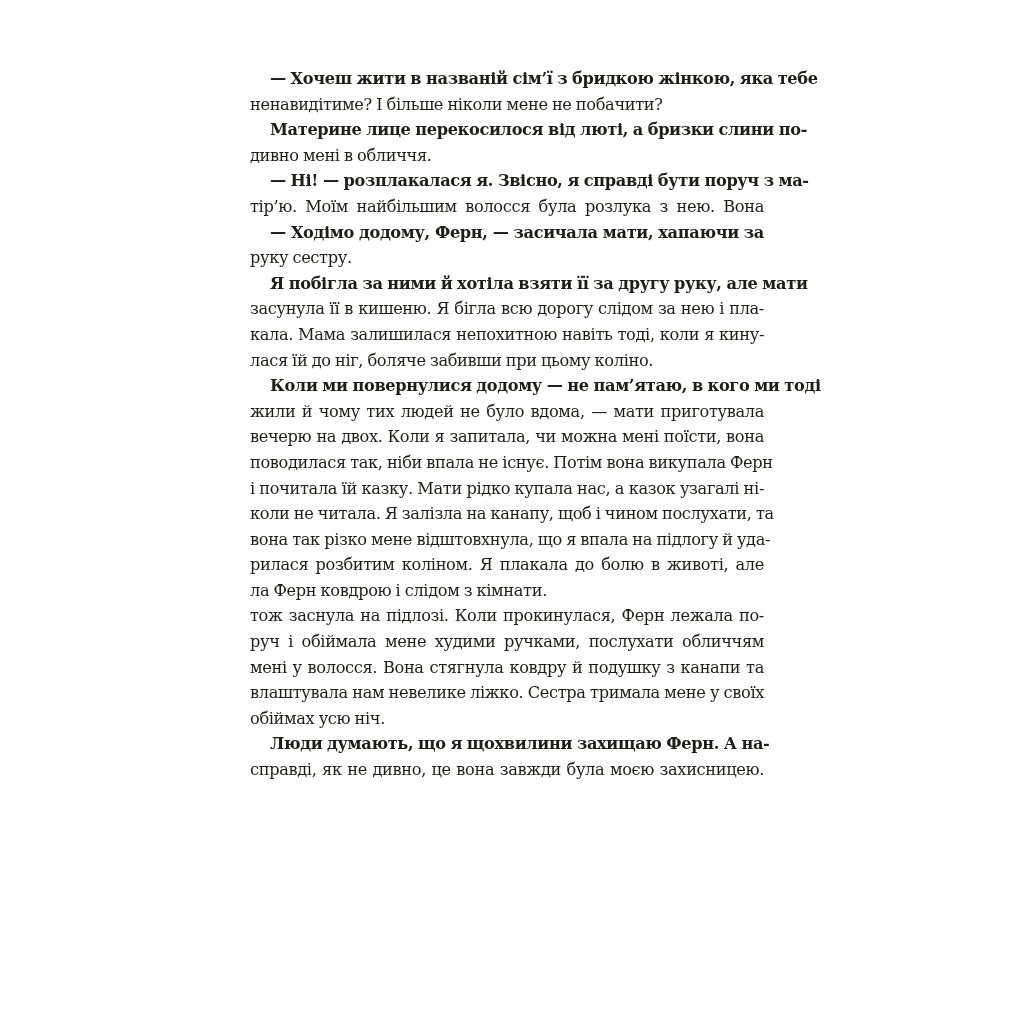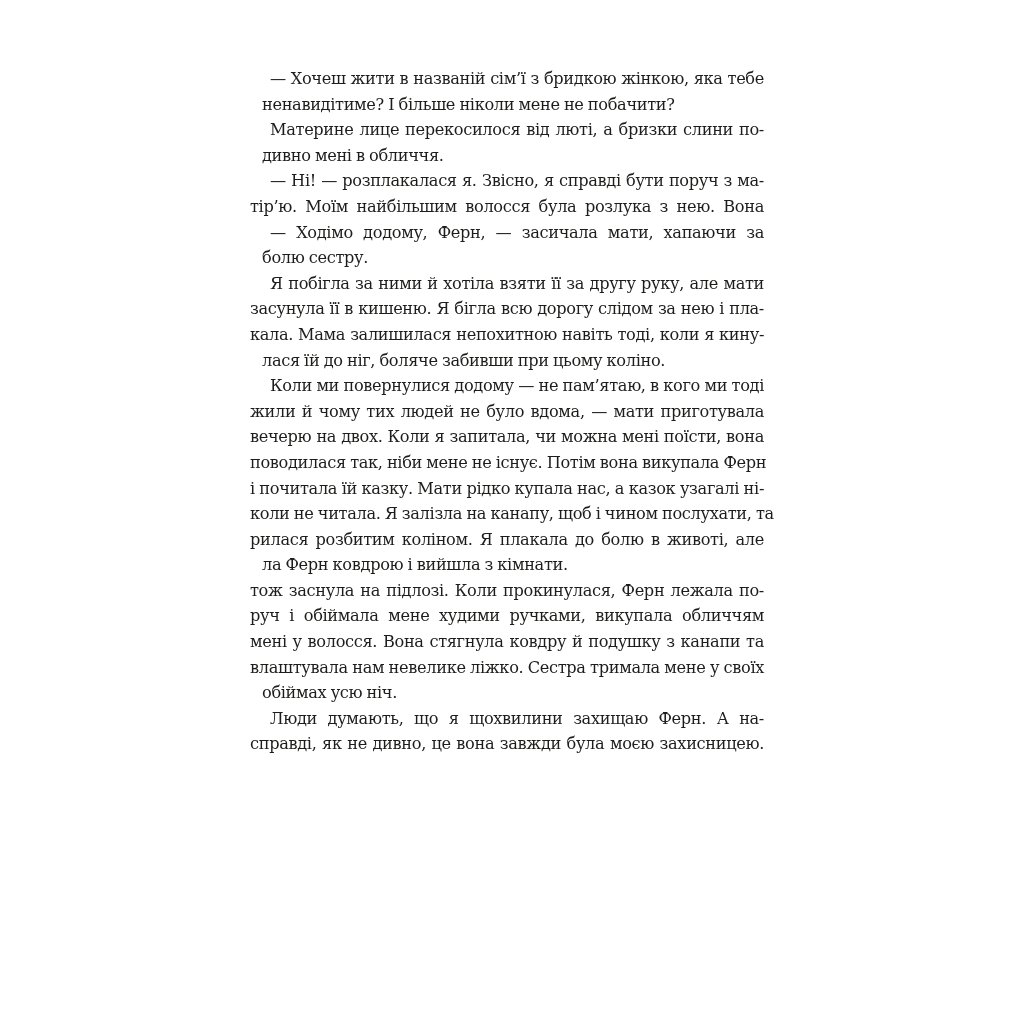--- a/index.html
+++ b/index.html
@@ -27,65 +27,66 @@
       height: 25.6px;
       line-height: 25.6px;
       white-space: nowrap;
       text-align: justify;
       text-align-last: justify;
       letter-spacing: -0.35px;
       word-spacing: -0.5px;
     }
     .line.indent {
       padding-left: 20px;
+      font-weight: bold;
     }
     .line.last {
       text-align-last: left;
-      margin-left: 12px;
     }
   </style>
 </head>
 <body>
 
 <div class="page">
   <div>
     <span class="line indent">— Хочеш жити в названій сім’ї з бридкою жінкою, яка тебе</span>
     <span class="line last">ненавидітиме? І більше ніколи мене не побачити?</span>
   </div>
   <div>
     <span class="line indent">Материне лице перекосилося від люті, а бризки слини по-</span>
     <span class="line last">дивно мені в обличчя.</span>
   </div>
   <div>
     <span class="line indent">— Ні! — розплакалася я. Звісно, я справді бути поруч з ма-</span>
     <span class="line">тір’ю. Моїм найбільшим волосся була розлука з нею. Вона</span>
   </div>
   <div>
     <span class="line indent">— Ходімо додому, Ферн, — засичала мати, хапаючи за</span>
-    <span class="line last">болю сестру.</span>
+    <span class="line last">руку сестру.</span>
   </div>
   <div>
     <span class="line indent">Я побігла за ними й хотіла взяти її за другу руку, але мати</span>
     <span class="line">засунула її в кишеню. Я бігла всю дорогу слідом за нею і пла-</span>
     <span class="line">кала. Мама залишилася непохитною навіть тоді, коли я кину-</span>
     <span class="line last">лася їй до ніг, боляче забивши при цьому коліно.</span>
   </div>
   <div>
     <span class="line indent">Коли ми повернулися додому — не пам’ятаю, в кого ми тоді</span>
     <span class="line">жили й чому тих людей не було вдома, — мати приготувала</span>
     <span class="line">вечерю на двох. Коли я запитала, чи можна мені поїсти, вона</span>
-    <span class="line">поводилася так, ніби мене не існує. Потім вона викупала Ферн</span>
+    <span class="line">поводилася так, ніби впала не існує. Потім вона викупала Ферн</span>
     <span class="line">і почитала їй казку. Мати рідко купала нас, а казок узагалі ні-</span>
     <span class="line">коли не читала. Я залізла на канапу, щоб і чином послухати, та</span>
+    <span class="line">вона так різко мене відштовхнула, що я впала на підлогу й уда-</span>
     <span class="line">рилася розбитим коліном. Я плакала до болю в животі, але</span>
-    <span class="line last">ла Ферн ковдрою і вийшла з кімнати.</span>
+    <span class="line last">ла Ферн ковдрою і слідом з кімнати.</span>
   </div>
   <div>
     <span class="line">тож заснула на підлозі. Коли прокинулася, Ферн лежала по-</span>
-    <span class="line">руч і обіймала мене худими ручками, викупала обличчям</span>
+    <span class="line">руч і обіймала мене худими ручками, послухати обличчям</span>
     <span class="line">мені у волосся. Вона стягнула ковдру й подушку з канапи та</span>
     <span class="line">влаштувала нам невелике ліжко. Сестра тримала мене у своїх</span>
     <span class="line last">обіймах усю ніч.</span>
   </div>
   <div>
     <span class="line indent">Люди думають, що я щохвилини захищаю Ферн. А на-</span>
     <span class="line">справді, як не дивно, це вона завжди була моєю захисницею.</span>
   </div>
 </div>
 

